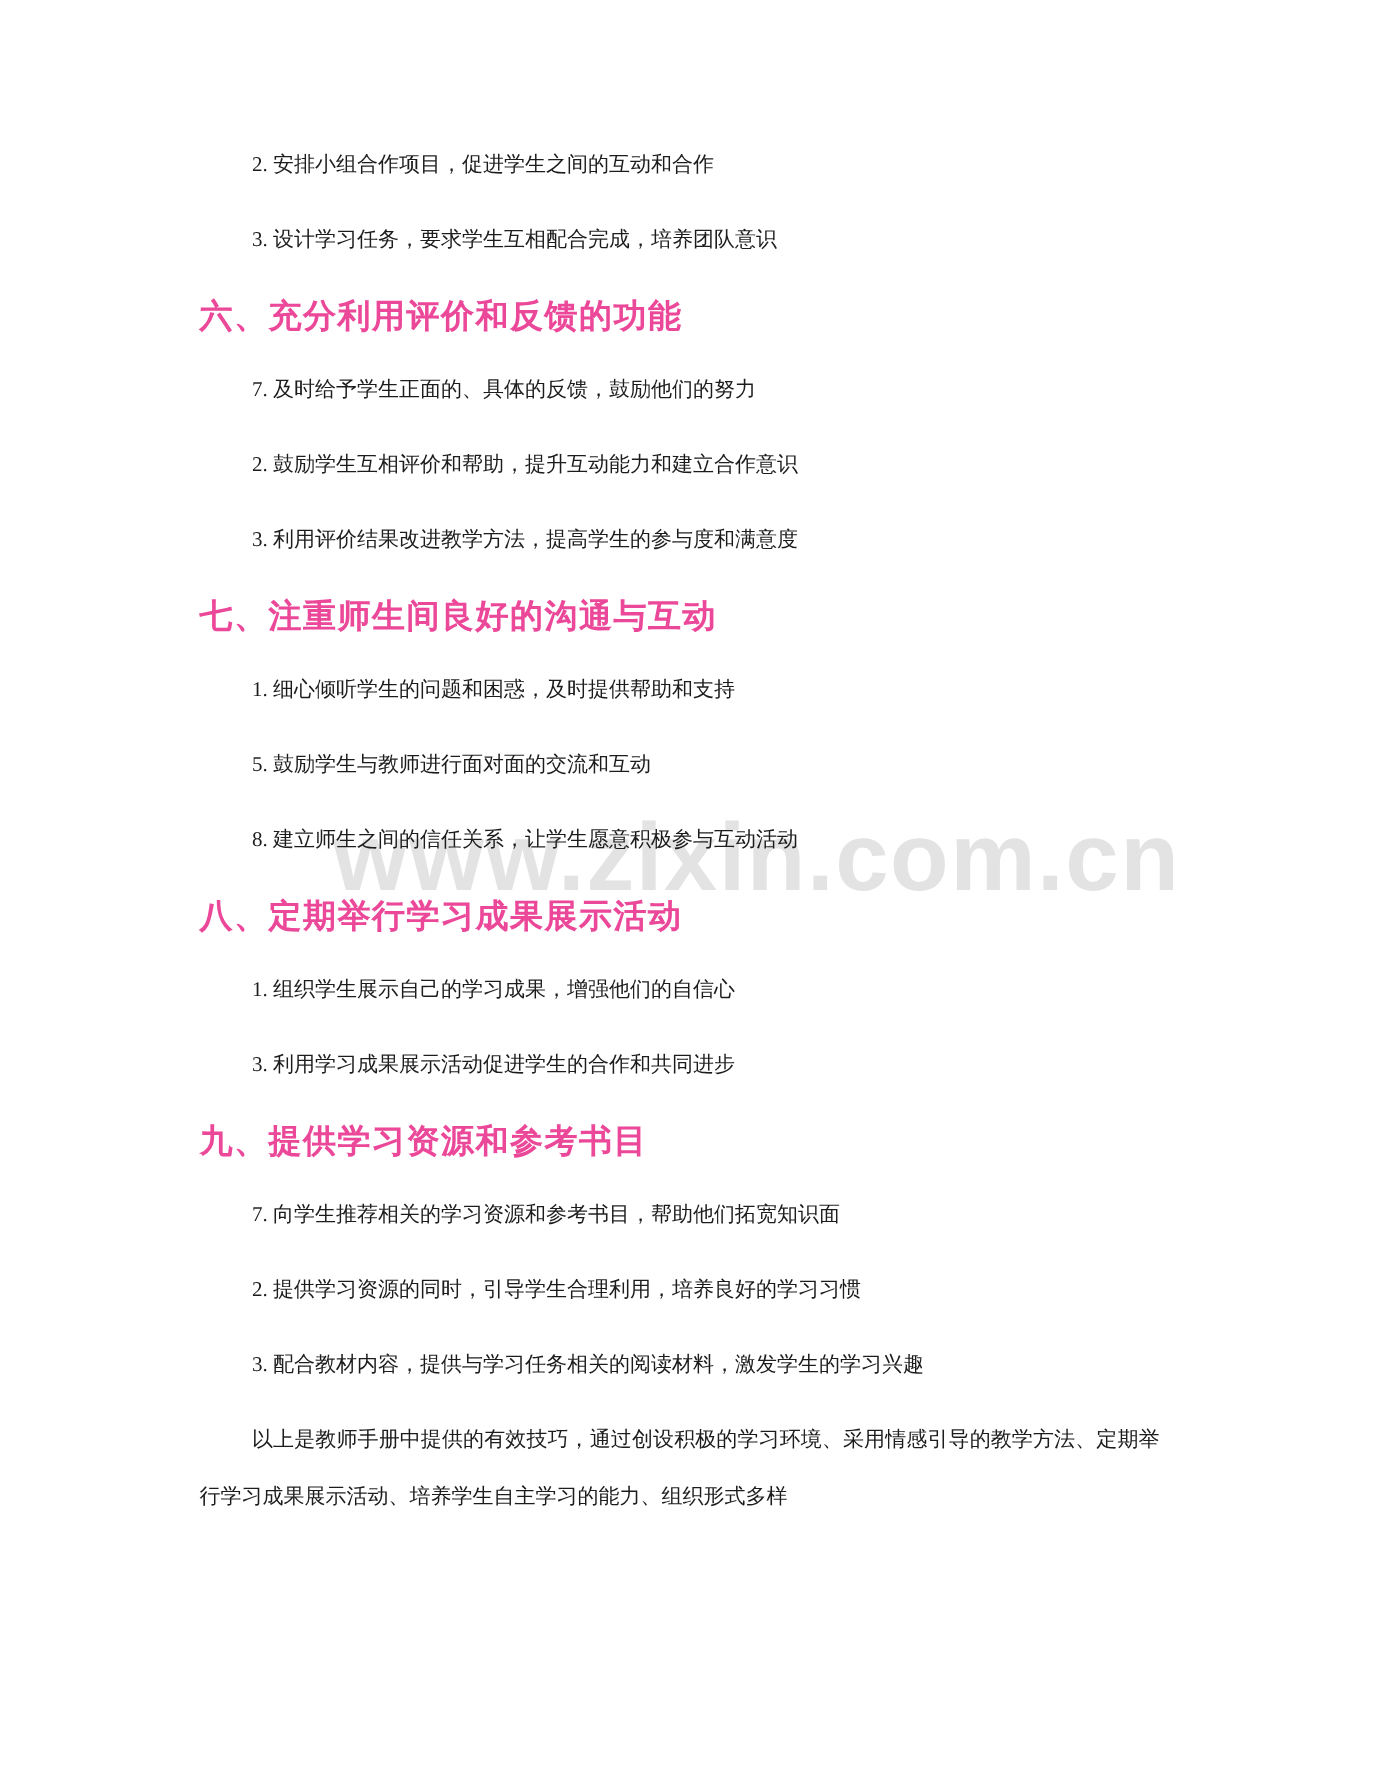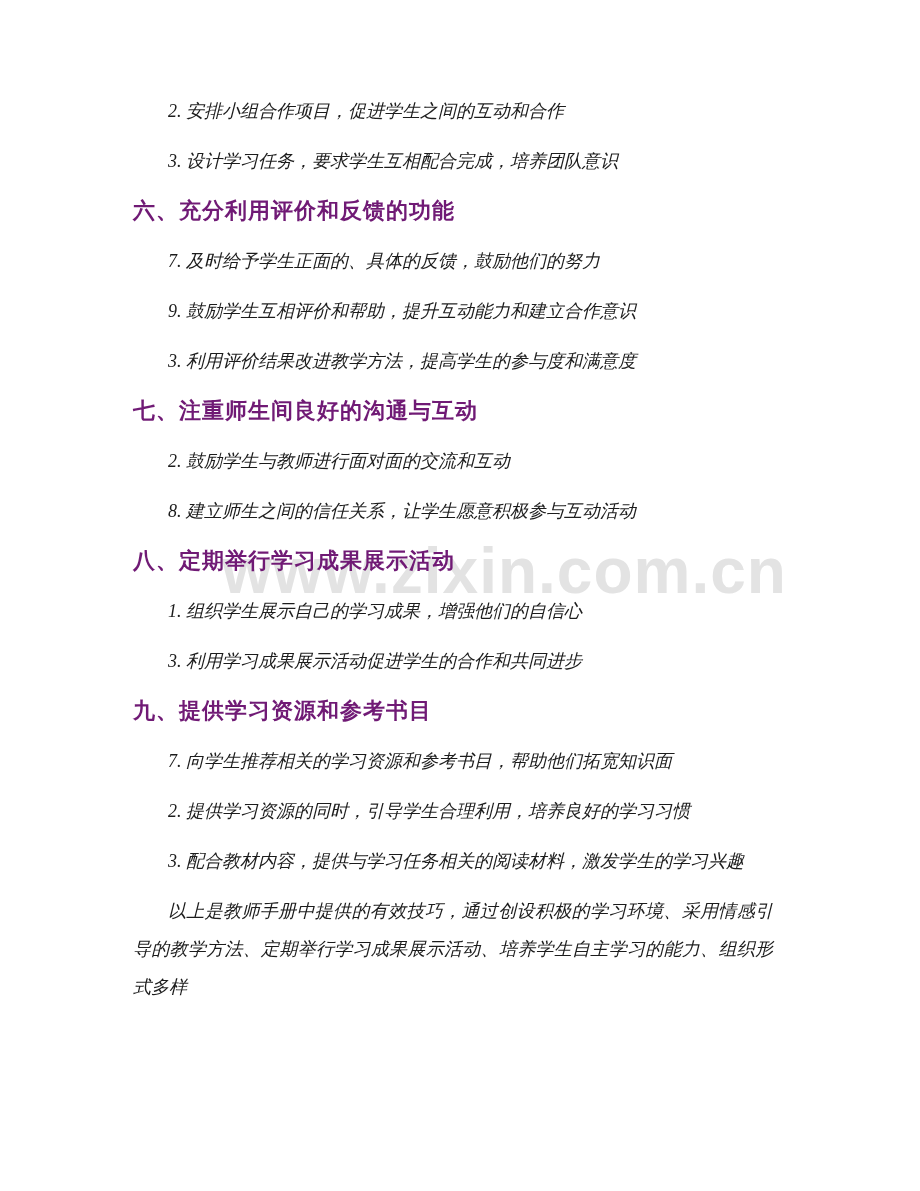--- a/index.html
+++ b/index.html
@@ -29,58 +29,58 @@
   }
   .content {
     position: absolute;
     left: 133px;
     top: 92px;
     width: 657px;
     z-index: 1;
   }
   .item, .para {
     font-family: "Liberation Serif", "DejaVu Serif", serif;
-    font-size: 18px;
+    font-size: 14px;
     line-height: 38px;
     color: #1c1c1c;
     margin: 0 17px 12px 0;
     text-indent: 35px;
     text-align: justify;
-    font-style: italic;
   }
   .heading {
     font-family: "Liberation Sans", "DejaVu Sans", sans-serif;
     font-weight: bold;
     font-size: 22px;
     line-height: 38px;
-    color: #701a75;
+    color: #ec4899;
     margin: 0 0 12px 0;
     letter-spacing: 1px;
     text-indent: 0;
   }
 </style>
 </head>
 <body>
 
 <div class="page">
 
   <div class="watermark">www.zixin.com.cn</div>
 
   <div class="content">
 
     <p class="item">2. 安排小组合作项目，促进学生之间的互动和合作</p>
     <p class="item">3. 设计学习任务，要求学生互相配合完成，培养团队意识</p>
 
     <h2 class="heading">六、充分利用评价和反馈的功能</h2>
     <p class="item">7. 及时给予学生正面的、具体的反馈，鼓励他们的努力</p>
-    <p class="item">9. 鼓励学生互相评价和帮助，提升互动能力和建立合作意识</p>
+    <p class="item">2. 鼓励学生互相评价和帮助，提升互动能力和建立合作意识</p>
     <p class="item">3. 利用评价结果改进教学方法，提高学生的参与度和满意度</p>
 
     <h2 class="heading">七、注重师生间良好的沟通与互动</h2>
-    <p class="item">2. 鼓励学生与教师进行面对面的交流和互动</p>
+    <p class="item">1. 细心倾听学生的问题和困惑，及时提供帮助和支持</p>
+    <p class="item">5. 鼓励学生与教师进行面对面的交流和互动</p>
     <p class="item">8. 建立师生之间的信任关系，让学生愿意积极参与互动活动</p>
 
     <h2 class="heading">八、定期举行学习成果展示活动</h2>
     <p class="item">1. 组织学生展示自己的学习成果，增强他们的自信心</p>
     <p class="item">3. 利用学习成果展示活动促进学生的合作和共同进步</p>
 
     <h2 class="heading">九、提供学习资源和参考书目</h2>
     <p class="item">7. 向学生推荐相关的学习资源和参考书目，帮助他们拓宽知识面</p>
     <p class="item">2. 提供学习资源的同时，引导学生合理利用，培养良好的学习习惯</p>
     <p class="item">3. 配合教材内容，提供与学习任务相关的阅读材料，激发学生的学习兴趣</p>

